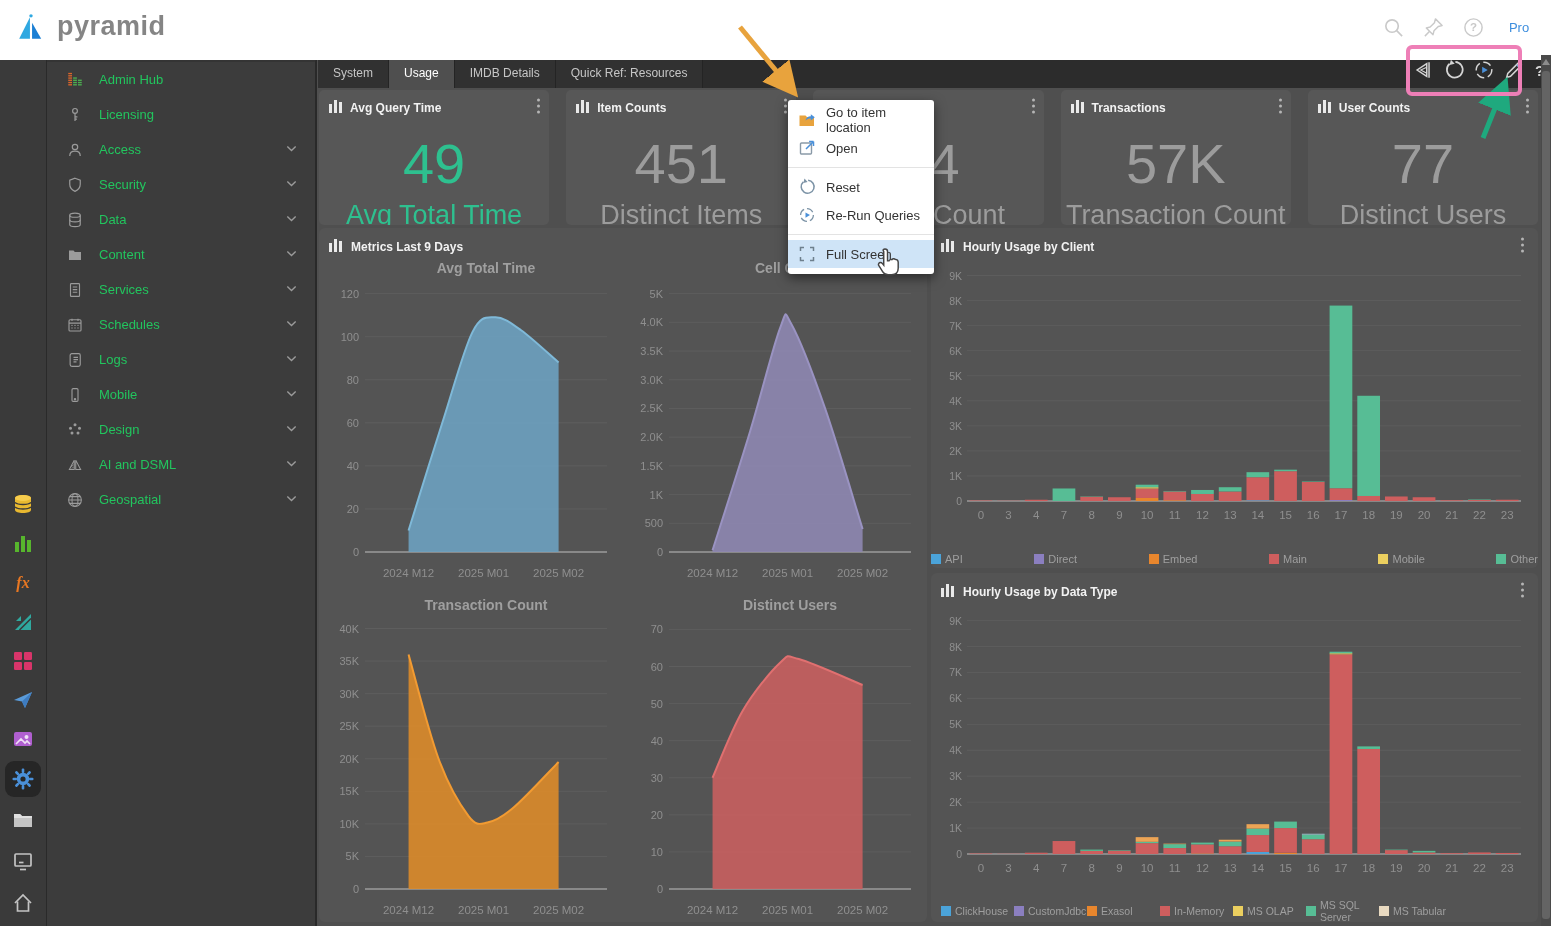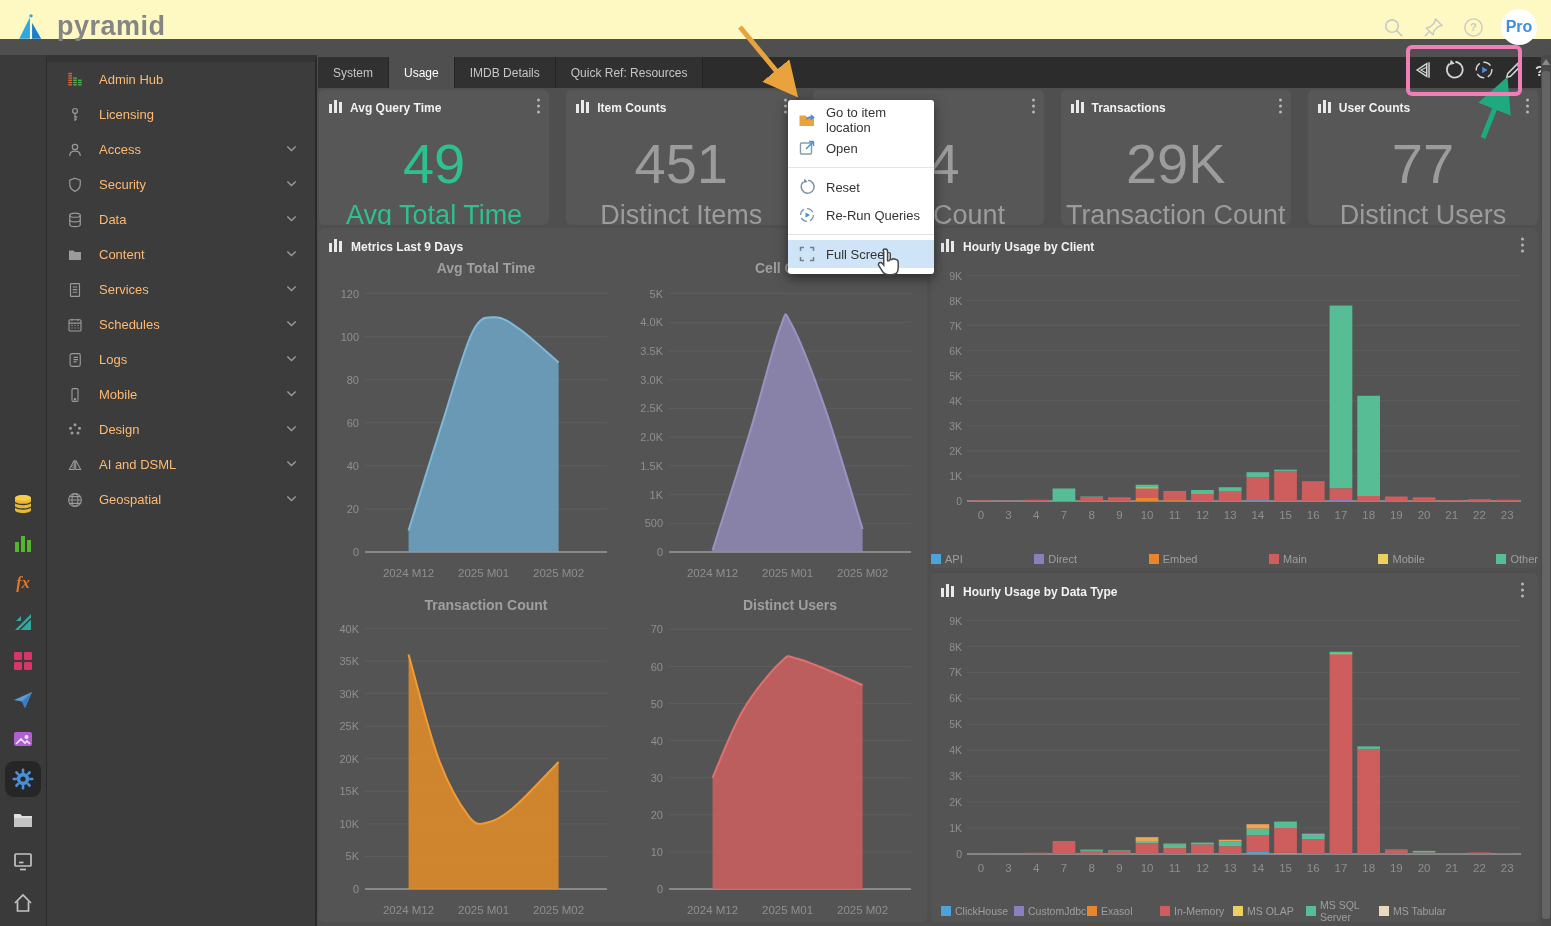--- a/index.html
+++ b/index.html
@@ -1,35 +1,35 @@
 <!DOCTYPE html>
 <html><head>
 <meta charset="utf-8">
 <style>
   html,body{margin:0;padding:0;}
   body{width:1551px;height:926px;overflow:hidden;background:#4f4f4f;
        font-family:"Liberation Sans",sans-serif;position:relative;}
   
-  .topbar{position:absolute;left:0;top:0;width:1551px;height:39px;background:#fef9c3;z-index:6;}
+  .topbar{position:absolute;left:0;top:0;width:1551px;height:60px;background:#ffffff;z-index:6;}
   .logo{position:absolute;left:14px;top:11px;display:flex;align-items:center;gap:9px;}
   .logo-text{font-size:27px;font-weight:bold;color:#858585;letter-spacing:.5px;}
   .topbar-right{position:absolute;right:14px;top:9px;display:flex;gap:16px;align-items:center;}
   .tb-icon{width:24px;height:24px;display:flex;align-items:center;justify-content:center;}
   .pro-badge{width:36px;height:36px;border-radius:50%;background:#fff;color:#3E8EDE;
-             font-size:16px;font-weight:bold;display:flex;align-items:center;justify-content:center;}
+             font-size:13px;font-weight:normal;display:flex;align-items:center;justify-content:center;}
   
   .rail{position:absolute;left:0;top:55px;width:46px;height:871px;background:#3a3a3a;z-index:5;}
   .rail-icon{position:absolute;left:11px;width:24px;height:24px;}
   .rail-active-bg{position:absolute;left:5px;width:36px;height:36px;background:#262626;border-radius:9px;}
   
   .sidebar{position:absolute;left:46px;top:55px;width:271px;height:871px;background:#3c3c3c;
            border-left:1px solid #2a2a2a;border-right:2px solid #292929;border-top:7px solid #343434;
            box-sizing:border-box;z-index:4;}
   .side-item{height:35px;display:flex;align-items:center;gap:15px;padding:0 16px 0 19px;
-             color:#fdba74;font-size:13px;cursor:pointer;}
+             color:#22c55e;font-size:13px;cursor:pointer;}
   .side-item .lbl{flex:1;}
   
   .tabstrip{position:absolute;left:318px;top:57px;width:1223px;height:31px;background:#2c2c2c;
             display:flex;z-index:3;}
   .tab{padding:0 15px;display:flex;align-items:center;font-size:12px;color:#c6c6c6;
        background:#313131;border-right:1px solid #242424;}
   .tab.active{background:#4f4f4f;color:#fff;}
   .toolbar{position:absolute;left:1413px;top:59px;display:flex;gap:8px;align-items:center;z-index:7;}
   .toolbar .tbi{width:22px;height:22px;}
   .toolbar .help-q{color:#d5d5d5;font-size:15px;font-weight:bold;padding-left:2px;}
@@ -430,21 +430,21 @@
             <rect x="5" y="0" width="3" height="13" fill="#e9e9e9"></rect>
             <rect x="10" y="2" width="3" height="11" fill="#e9e9e9"></rect>
           </svg></span>
         <span class="kpi-title">Transactions</span>
         <span style="cursor: pointer;"><svg width="5" height="18" viewBox="0 0 5 18" fill="#b5b5b5">
             <circle cx="2.5" cy="3" r="1.5"></circle>
             <circle cx="2.5" cy="9" r="1.5"></circle>
             <circle cx="2.5" cy="15" r="1.5"></circle>
           </svg></span>
       </div>
-      <div class="kpi-value">29K</div>
+      <div class="kpi-value">57K</div>
       <div class="kpi-label">Transaction Count</div>
     </div>
     <div class="kpi-card">
       <div class="kpi-head">
         <span><svg width="14" height="13" viewBox="0 0 14 13">
             <rect x="0" y="4" width="3" height="9" fill="#e9e9e9"></rect>
             <rect x="5" y="0" width="3" height="13" fill="#e9e9e9"></rect>
             <rect x="10" y="2" width="3" height="11" fill="#e9e9e9"></rect>
           </svg></span>
         <span class="kpi-title">User Counts</span>

